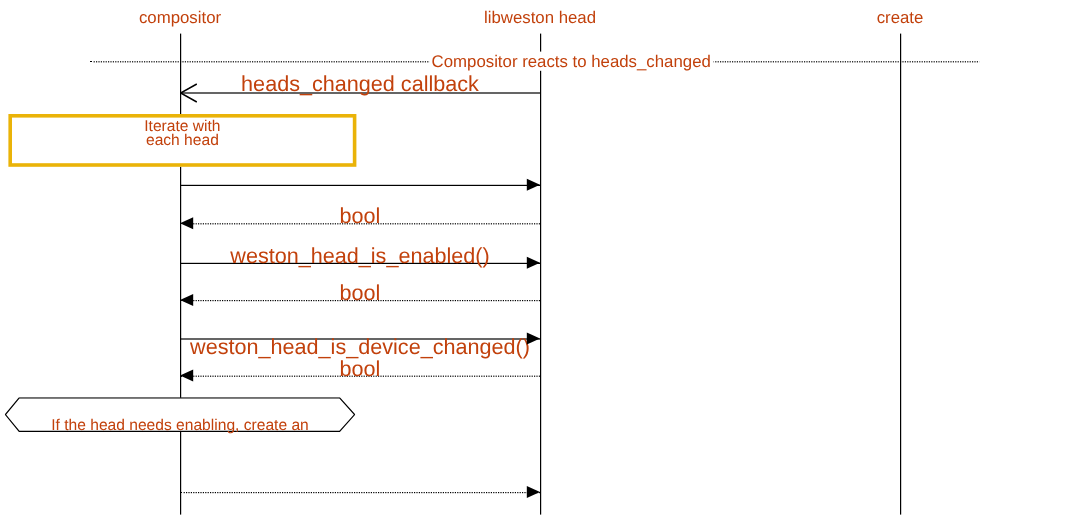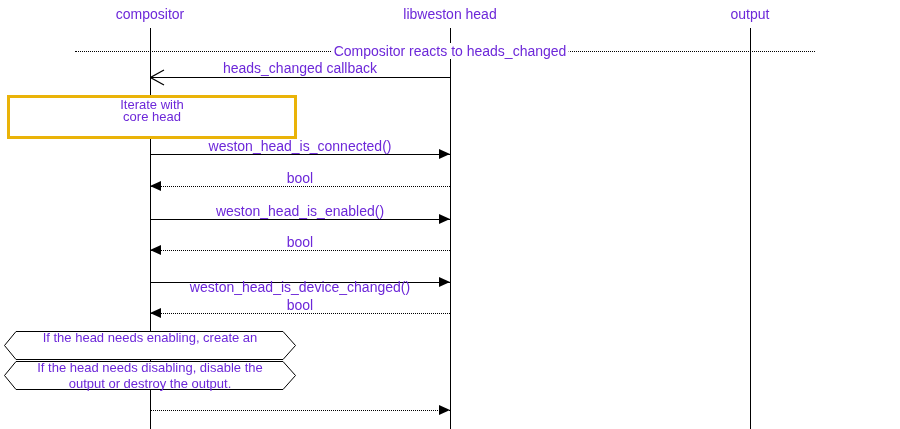--- a/index.html
+++ b/index.html
@@ -2,21 +2,21 @@
 <html><head>
 <meta charset="utf-8">
 <style>
   html, body { margin: 0; padding: 0; }
   .canvas {
     position: relative;
     width: 816px;
     height: 429px;
     background: #ffffff;
     font-family: "Liberation Sans", sans-serif;
-    color: #6d28d9;
+    color: #c2410c;
     overflow: hidden;
   }
   .plabel {
     position: absolute;
     top: 6px;
     transform: translateX(-50%);
     font-size: 14px;
     white-space: nowrap;
     z-index: 3;
   }
@@ -32,41 +32,41 @@
     position: absolute;
     left: 75px;
     width: 750px;
     top: 51px;
     height: 0;
     border-top: 1px dotted #000000;
     z-index: 1;
   }
   .divider-label {
     position: absolute;
-    left: 450px;
+    left: 476px;
     top: 43px;
     transform: translateX(-50%);
     font-size: 14px;
     background: #ffffff;
     padding: 0 2px;
     white-space: nowrap;
     z-index: 2;
   }
   .msg-line {
     position: absolute;
     height: 0;
     border-top: 1px solid #000000;
     z-index: 1;
   }
   .msg-line.dotted { border-top-style: dotted; }
   .msg-label {
     position: absolute;
     left: 300px;
     transform: translateX(-50%);
-    font-size: 14px;
+    font-size: 18px;
     white-space: nowrap;
     text-align: center;
     z-index: 2;
   }
   .ah-right {
     position: absolute;
     width: 0; height: 0;
     border-top: 5px solid transparent;
     border-bottom: 5px solid transparent;
     border-left: 11px solid #000000;
@@ -105,56 +105,55 @@
     width: 292px;
     height: 29px;
     z-index: 2;
   }
   .cond svg { position: absolute; left: 0; top: 0; }
   .cond-text {
     position: absolute;
     left: 0; top: 0; right: 0; bottom: 0;
     display: flex;
     flex-direction: column;
-    justify-content: space-between;
+    justify-content: flex-end;
     font-size: 13px;
     line-height: 13px;
     text-align: center;
     z-index: 2;
   }
   .cond-text span { display: block; }
 </style>
 </head>
 <body>
 
 <div class="canvas">
 
   <div class="plabel" style="left:150px">compositor</div>
   <div class="plabel" style="left:450px">libweston head</div>
-  <div class="plabel" style="left:750px">output</div>
+  <div class="plabel" style="left:750px">create</div>
 
   <div class="lifeline" style="left:149.5px"></div>
   <div class="lifeline" style="left:449.5px"></div>
   <div class="lifeline" style="left:749.5px"></div>
 
   <div class="divider-line"></div>
   <div class="divider-label">Compositor reacts to heads_changed</div>
 
   <div class="msg-label" style="top:60px">heads_changed callback</div>
   <div class="msg-line" style="left:150px; width:300px; top:77px"></div>
   <svg class="ah-open" style="left:150px; top:69px" width="15" height="17">
     <path d="M14,1 L0.5,8.5 L14,16" stroke="#000000" stroke-width="1.2" fill="none"></path>
   </svg>
 
   <div class="note">
     <span>Iterate with</span>
-    <span>core head</span>
+    <span>each head</span>
   </div>
 
-  <div class="msg-label" style="top:138px">weston_head_is_connected()</div>
   <div class="msg-line" style="left:150px; width:300px; top:154px"></div>
   <div class="ah-right" style="left:439px; top:149px"></div>
 
   <div class="msg-label" style="top:170px">bool</div>
   <div class="msg-line dotted" style="left:150px; width:300px; top:186px"></div>
   <div class="ah-left" style="left:150px; top:181px"></div>
 
   <div class="msg-label" style="top:203px">weston_head_is_enabled()</div>
   <div class="msg-line" style="left:150px; width:300px; top:219px"></div>
   <div class="ah-right" style="left:439px; top:214px"></div>
@@ -173,26 +172,17 @@
 
   <div class="cond" style="top:331px">
     <svg width="292" height="29">
       <polygon points="12,0.5 279,0.5 291.5,14.5 279,28.5 12,28.5 0.5,14.5" fill="#ffffff" stroke="#000000" stroke-width="1"></polygon>
     </svg>
     <div class="cond-text">
       <span>If the head needs enabling, create an</span>
     </div>
   </div>
 
-  <div class="cond" style="top:361px">
-    <svg width="292" height="29">
-      <polygon points="12,0.5 279,0.5 291.5,14.5 279,28.5 12,28.5 0.5,14.5" fill="#ffffff" stroke="#000000" stroke-width="1"></polygon>
-    </svg>
-    <div class="cond-text">
-      <span>If the head needs disabling, disable the</span>
-      <span>output or destroy the output.</span>
-    </div>
-  </div>
 
   <div class="msg-line dotted" style="left:150px; width:300px; top:410px"></div>
   <div class="ah-right" style="left:439px; top:405px"></div>
 
 </div>
 
 </body></html>

